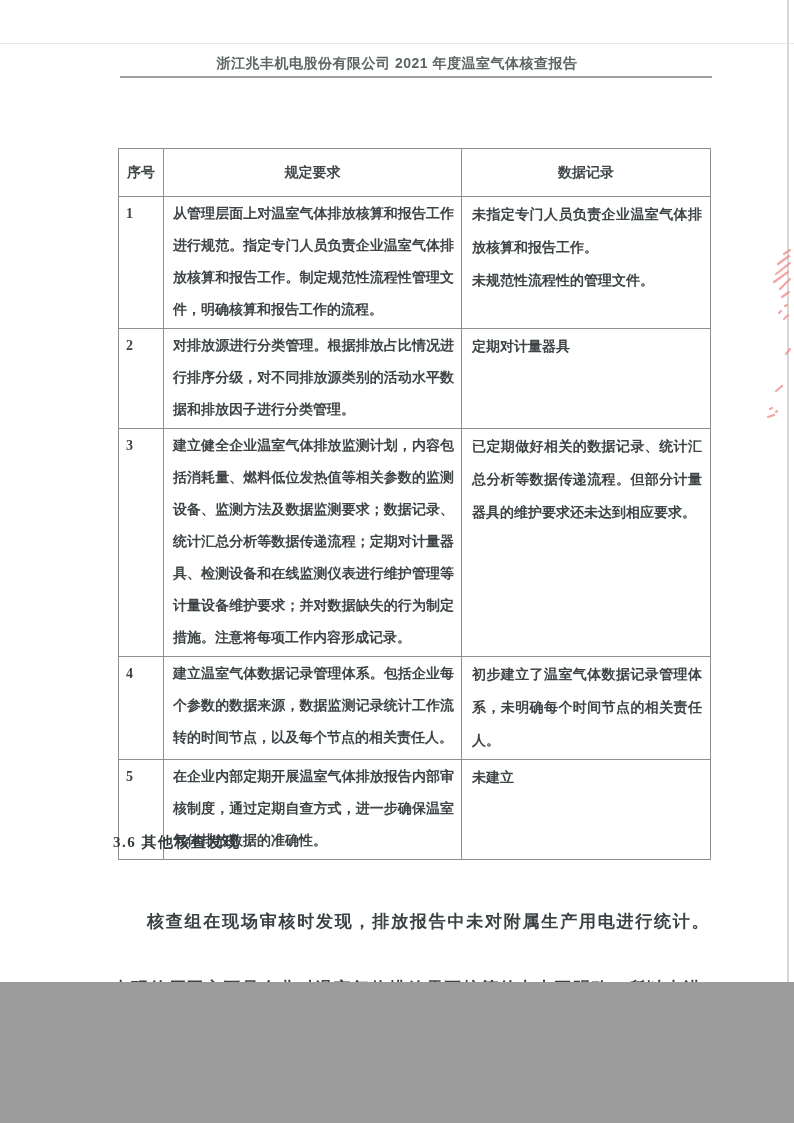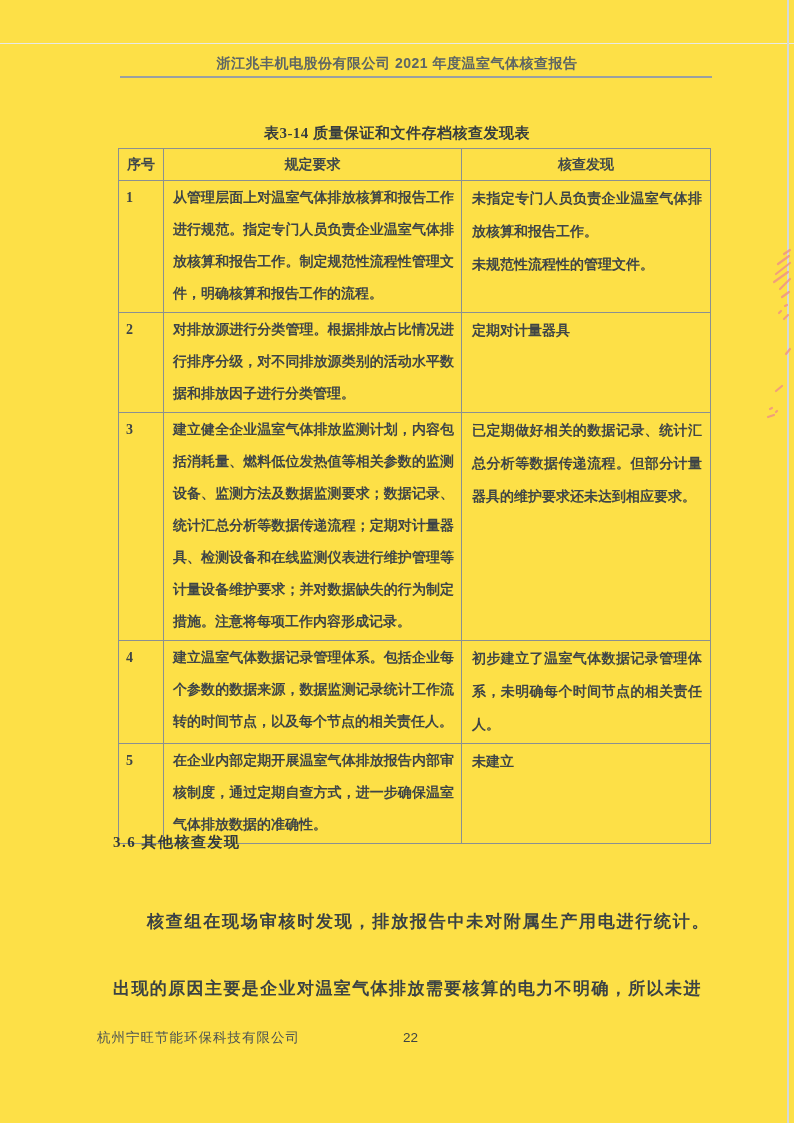--- a/index.html
+++ b/index.html
@@ -1,19 +1,19 @@
 <!DOCTYPE html>
 <html><head>
 <meta charset="utf-8">
 <style>
   html,body{margin:0;padding:0;background:#9b9b9b;}
   .page{
     position:relative;
-    width:794px;height:1123px;
-    background:#fde047;
+    width:794px;height:982px;
+    background:#ffffff;
     overflow:hidden;
     font-family:"Liberation Serif","DejaVu Serif",serif;
     color:#3f4547;
     margin:0 auto;
   }
   
   .scan-top-line{position:absolute;top:43px;left:0;width:794px;height:1px;background:#e7e9e9;}
   .scan-edge-line{position:absolute;top:0;left:787px;width:2px;height:1123px;background:#d4d8d9;}
   .ink-svg{position:absolute;left:764px;top:248px;width:28px;height:175px;}
   
@@ -34,21 +34,21 @@
     position:absolute;top:148px;left:118px;
     width:592px;border-collapse:collapse;table-layout:fixed;
     font-size:14px;font-weight:600;color:#3f4547;
   }
   table.findings th,table.findings td{
     border:1px solid #8b9091;
     vertical-align:top;
   }
   table.findings th{
     height:31px;font-size:14px;font-weight:600;color:#41494b;
-    text-align:center;vertical-align:middle;padding:0;
+    text-align:center;vertical-align:middle;padding:8px;
   }
   td.cell-no{padding:1px 2px 0 7px;line-height:31.5px;text-align:left;}
   td.cell-req{padding:1px 7px 2px 9px;line-height:32px;text-align:justify;text-align-last:left;}
   td.cell-find{padding:1px 8px 2px 10px;line-height:33px;text-align:justify;text-align-last:left;white-space:pre-line;}
   
   .section-heading{
     position:absolute;top:833px;left:113px;width:600px;
     font-size:15px;font-weight:bold;color:#343b3c;letter-spacing:1.5px;
   }
   .body-paragraph{
@@ -89,33 +89,32 @@
     <path d="M22 106 L26 101"></path>
     <path d="M12 143 L18 138"></path>
     <path d="M6 161 L8 160"></path>
     <path d="M12 164 L13 163"></path>
     <path d="M4 169 L10 167"></path>
   </svg>
 
   <div class="doc-header">浙江兆丰机电股份有限公司 2021 年度温室气体核查报告</div>
   <div class="header-rule"></div>
 
-  <div class="tbl-caption">表3-14 质量保证和文件存档核查发现表</div>
 
   <table class="findings">
     <colgroup>
       <col style="width:45px">
       <col style="width:298px">
       <col style="width:249px">
     </colgroup>
     <thead>
       <tr>
         <th>序号</th>
         <th>规定要求</th>
-        <th>核查发现</th>
+        <th>数据记录</th>
       </tr>
     </thead>
     <tbody>
         <tr>
           <td class="cell-no">1</td>
           <td class="cell-req">从管理层面上对温室气体排放核算和报告工作进行规范。指定专门人员负责企业温室气体排放核算和报告工作。制定规范性流程性管理文件，明确核算和报告工作的流程。</td>
           <td class="cell-find">未指定专门人员负责企业温室气体排放核算和报告工作。
 未规范性流程性的管理文件。</td>
         </tr>
         <tr>

